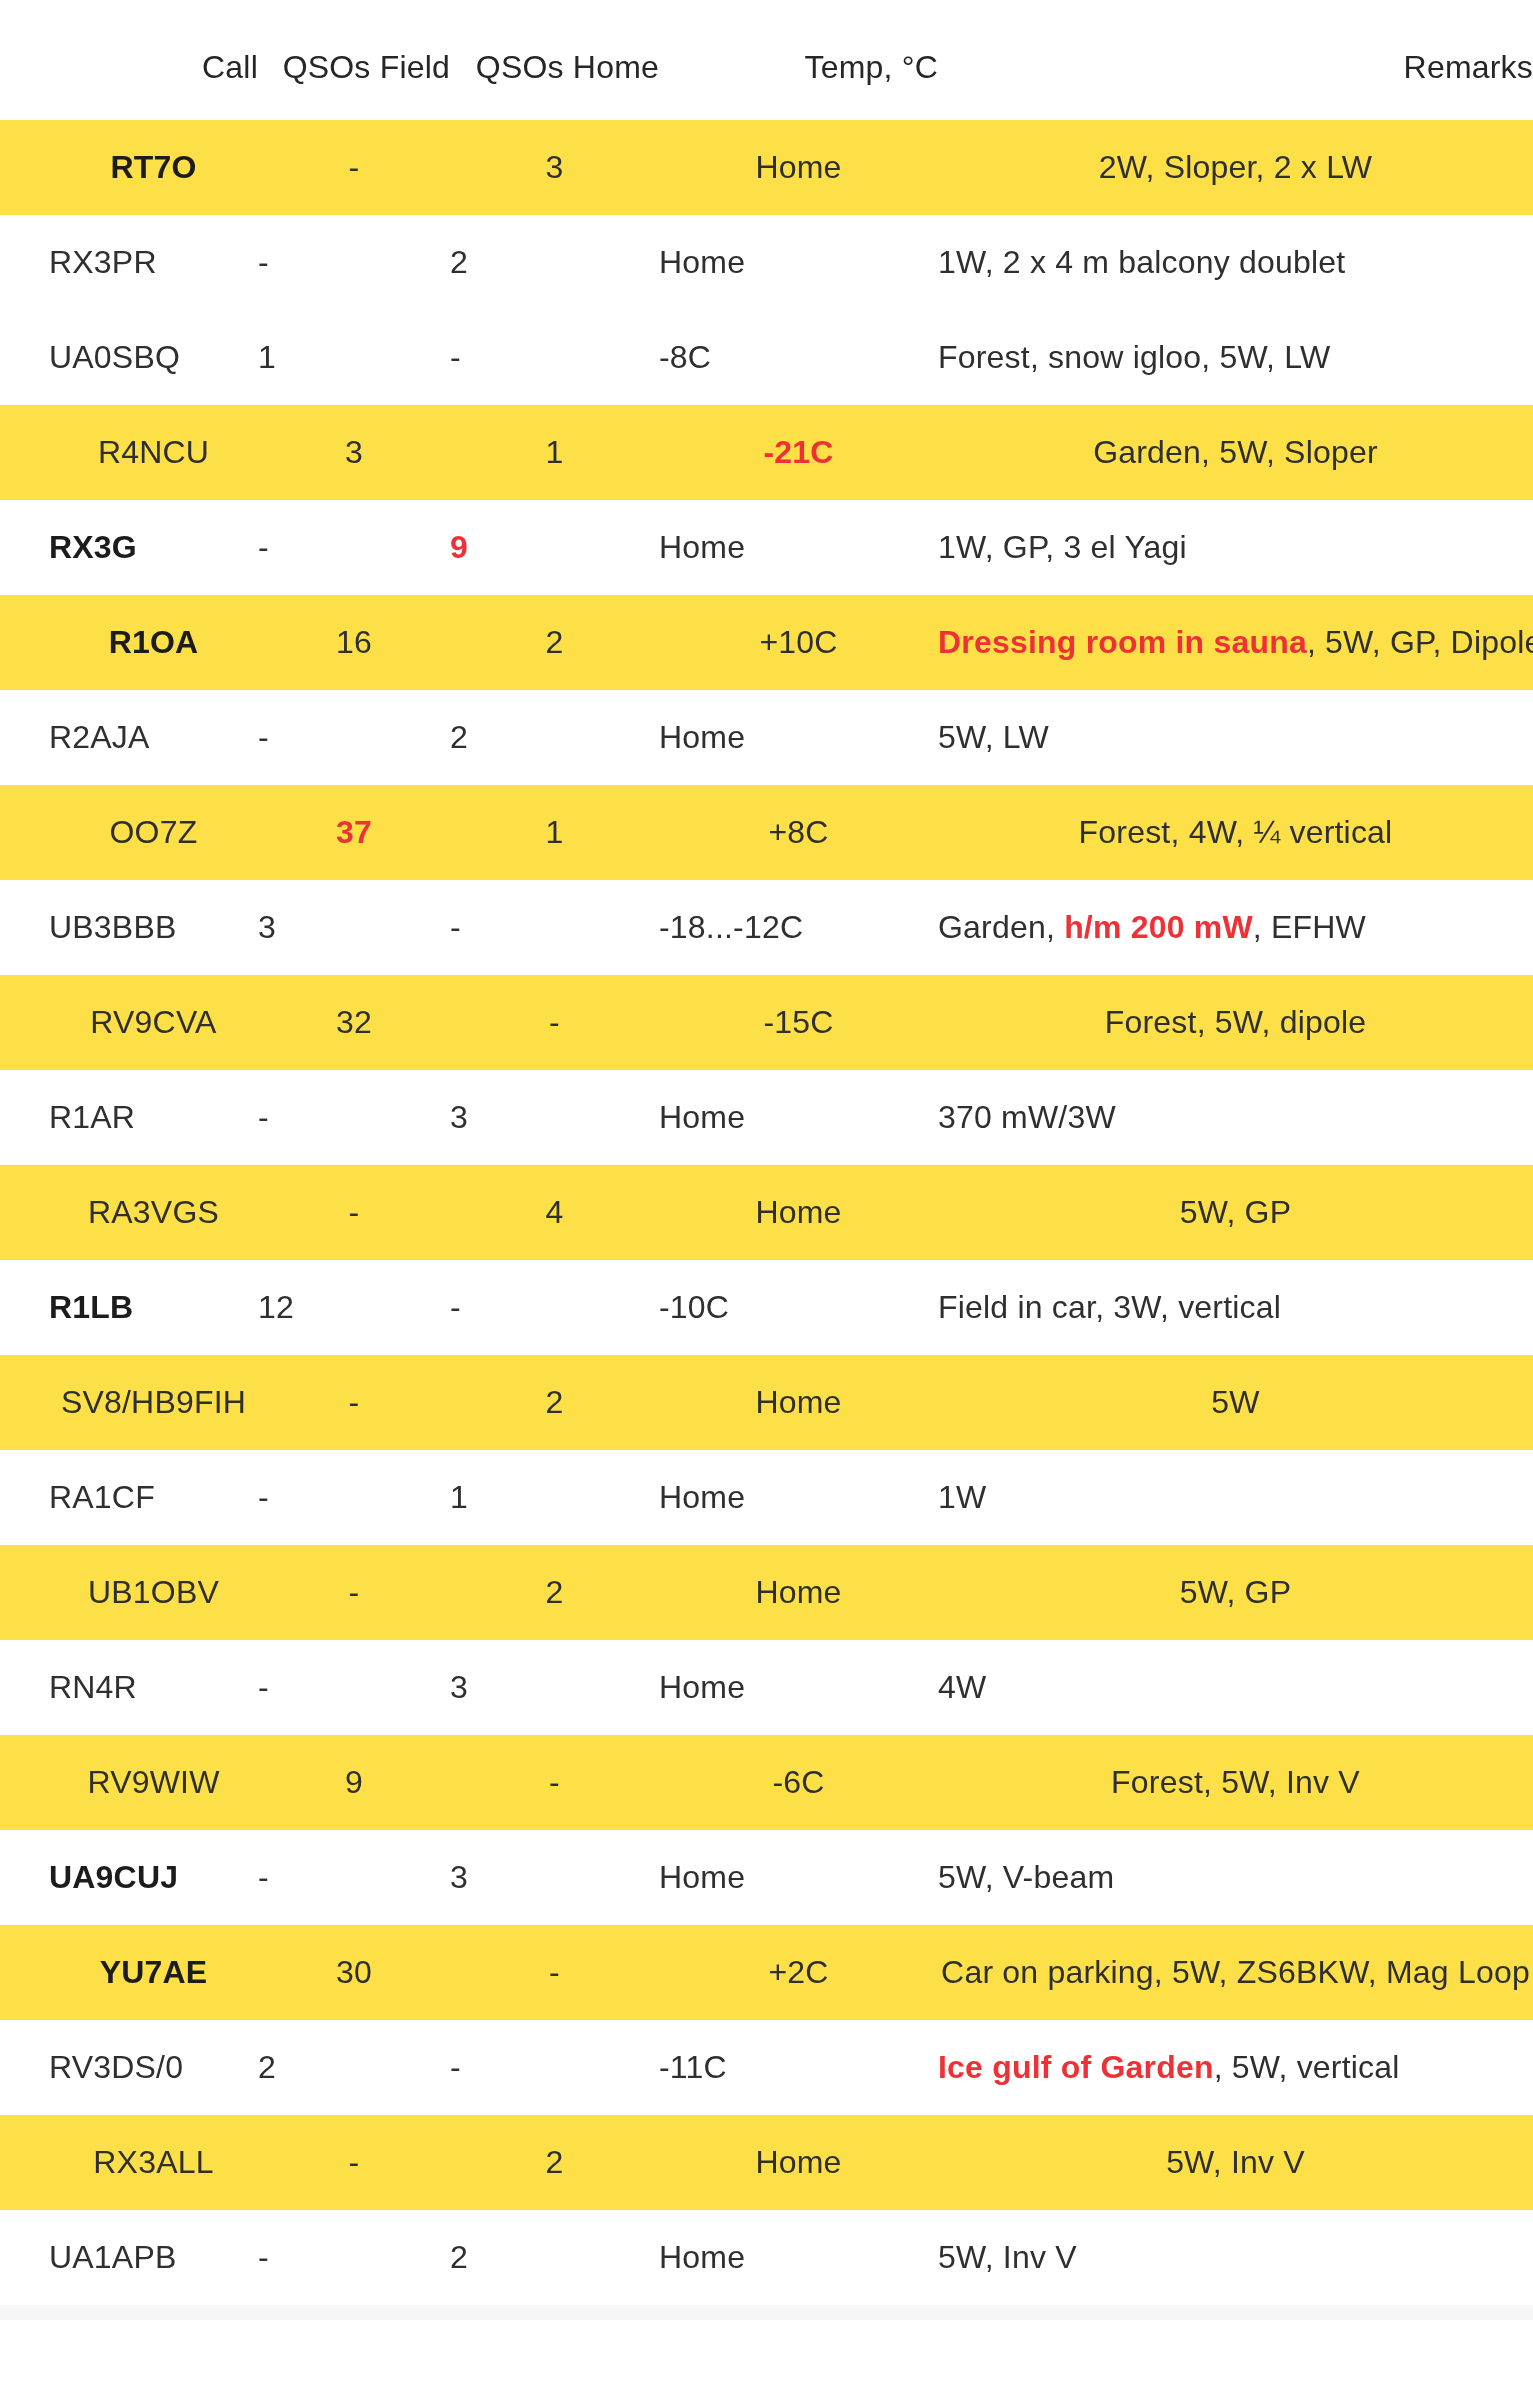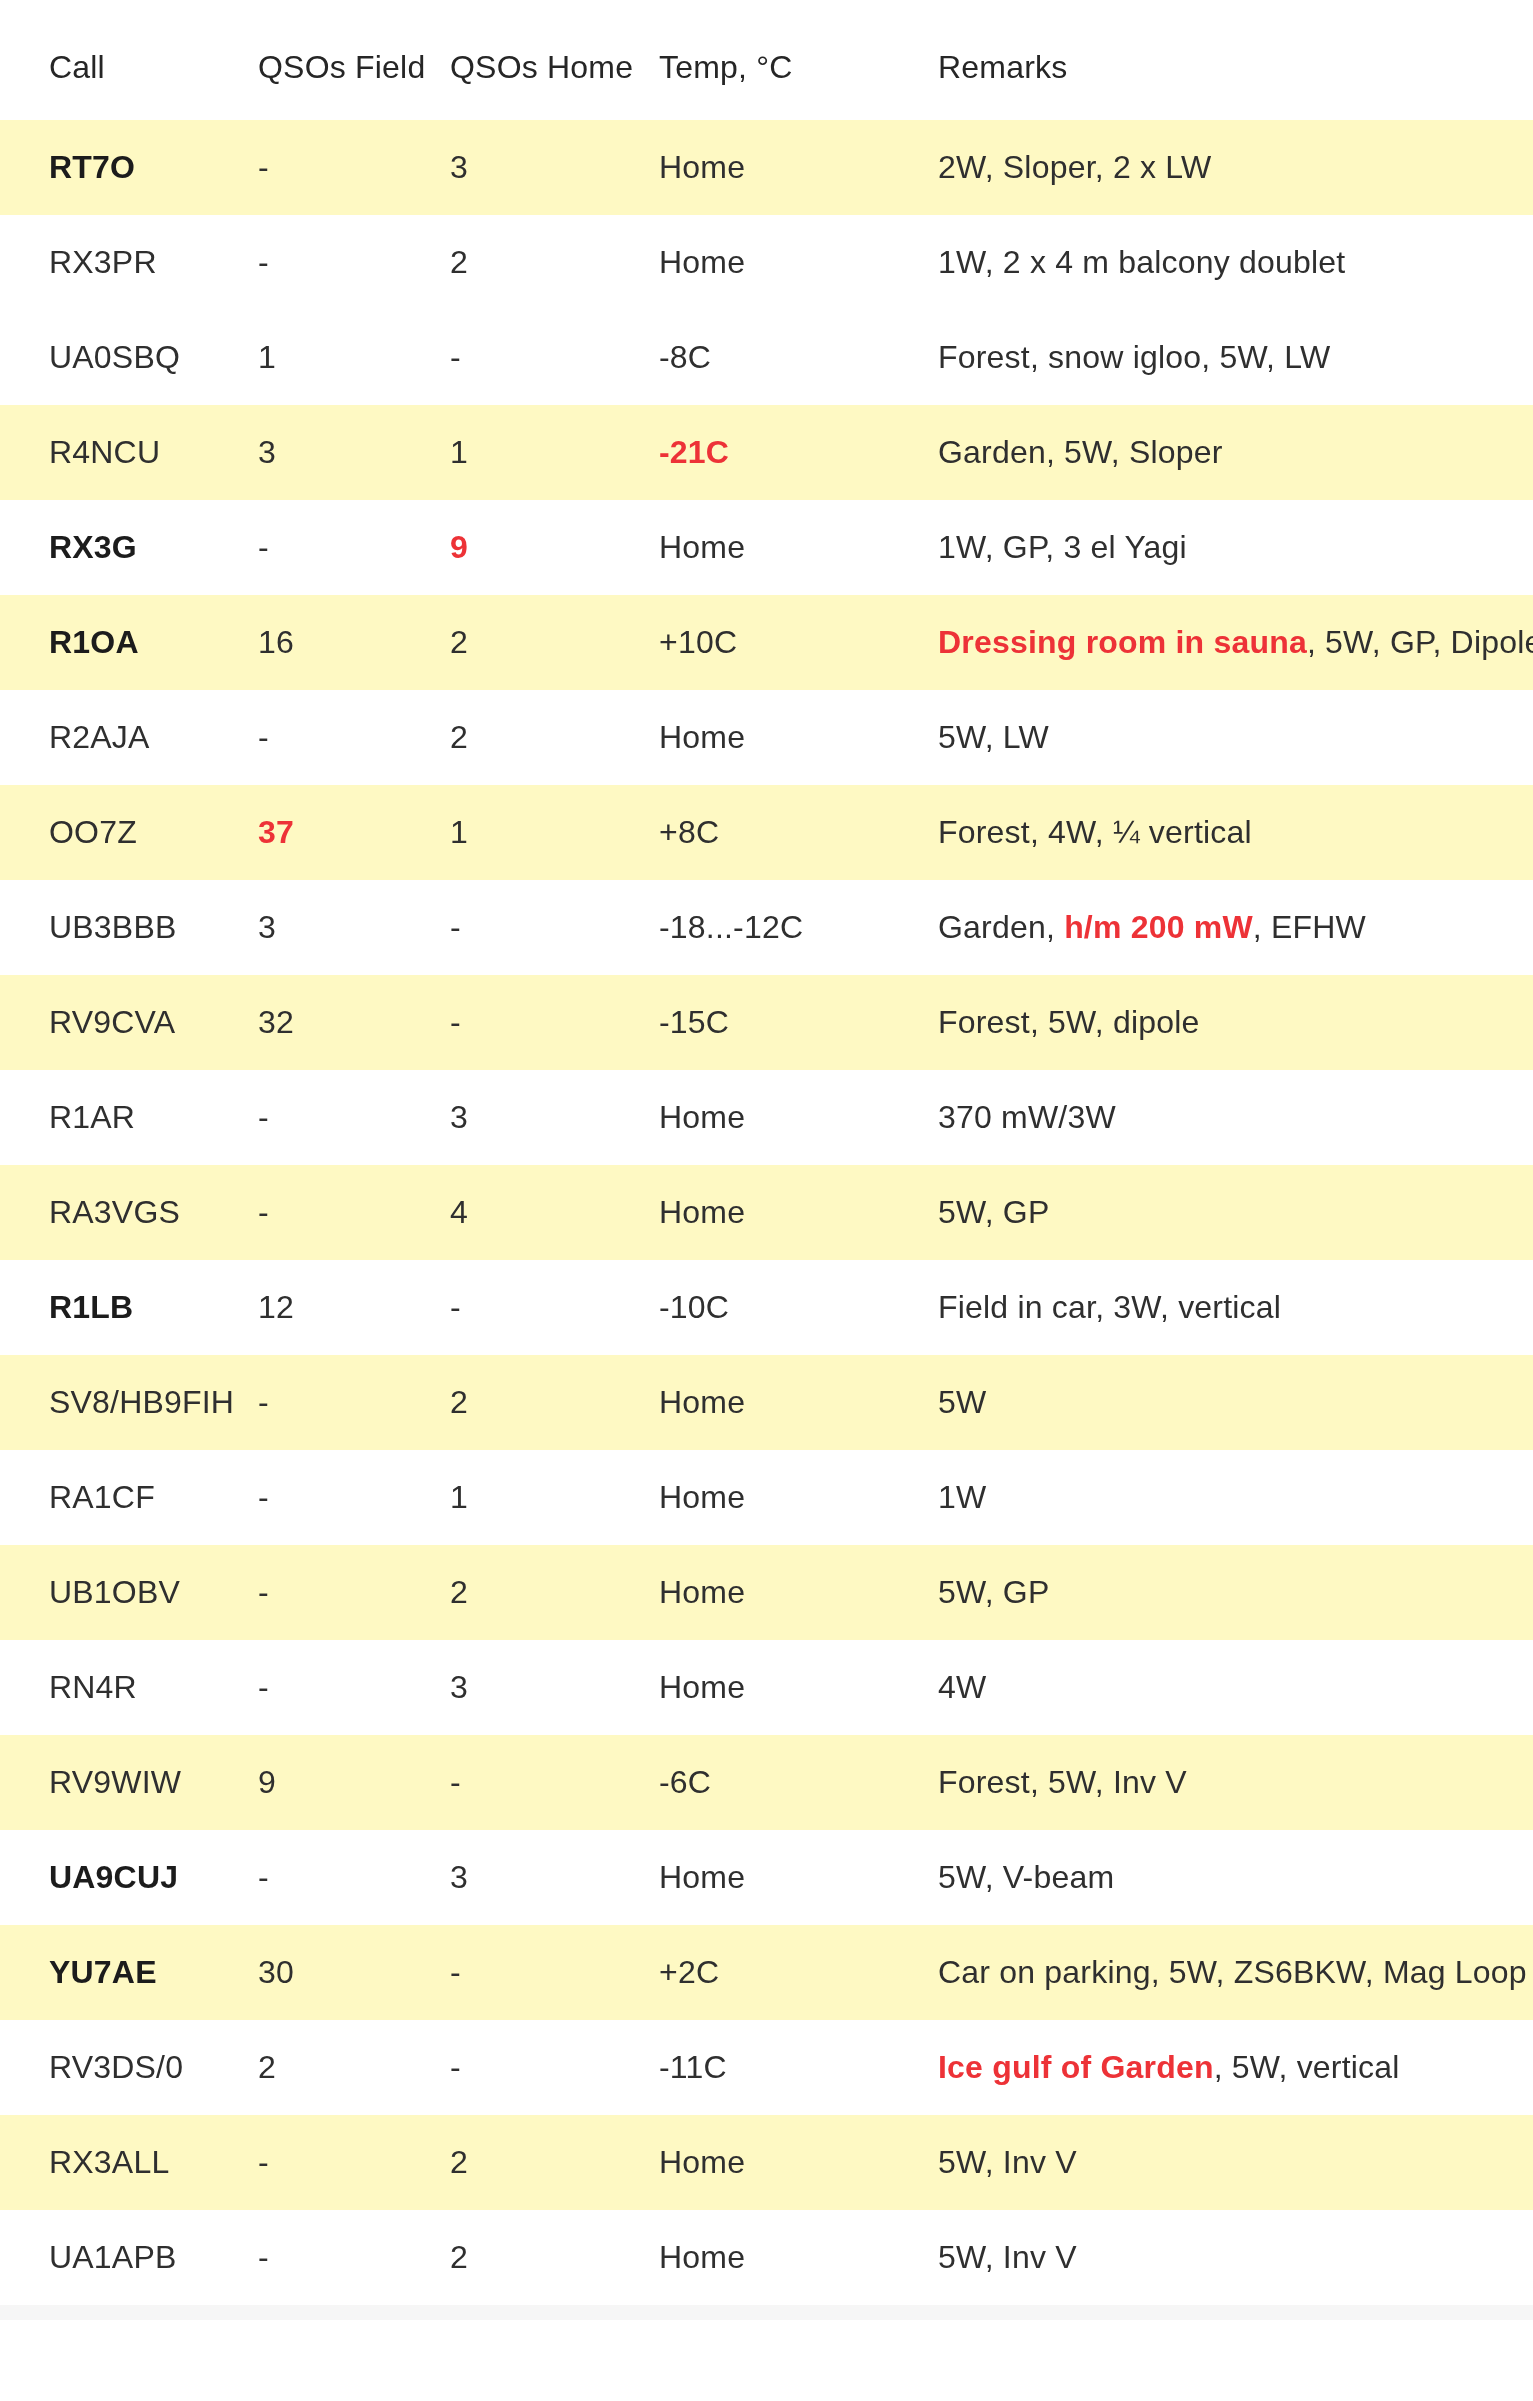--- a/index.html
+++ b/index.html
@@ -20,21 +20,21 @@
     table-layout: fixed;
   }
   col.c-call  { width: 258px; }
   col.c-field { width: 192px; }
   col.c-home  { width: 209px; }
   col.c-temp  { width: 279px; }
   col.c-rem   { width: auto;  }
 
   thead th {
     height: 105px;
-    text-align: left;
+    text-align: right;
     vertical-align: middle;
     font-weight: 400;
     font-size: 32px;
     color: #262626;
     padding: 15px 0 0 0;
     letter-spacing: 0.2px;
   }
   thead th:first-child { padding-left: 49px; }
 
   tbody td {
@@ -42,21 +42,21 @@
     vertical-align: middle;
     font-size: 32px;
     font-weight: 300;
     color: #2f2f2f;
     padding: 0;
     white-space: nowrap;
     letter-spacing: 0.2px;
   }
   tbody td:first-child { padding-left: 49px; }
 
-  tr.stripe { background: #fef9c3; }
+  tr.stripe { background: #fde047; text-align: center; }
 
   .bold {
     font-weight: 700;
     color: #1c1c1c;
   }
   .red {
     color: #ed3237;
     font-weight: 700;
   }
   .partial-stripe {

